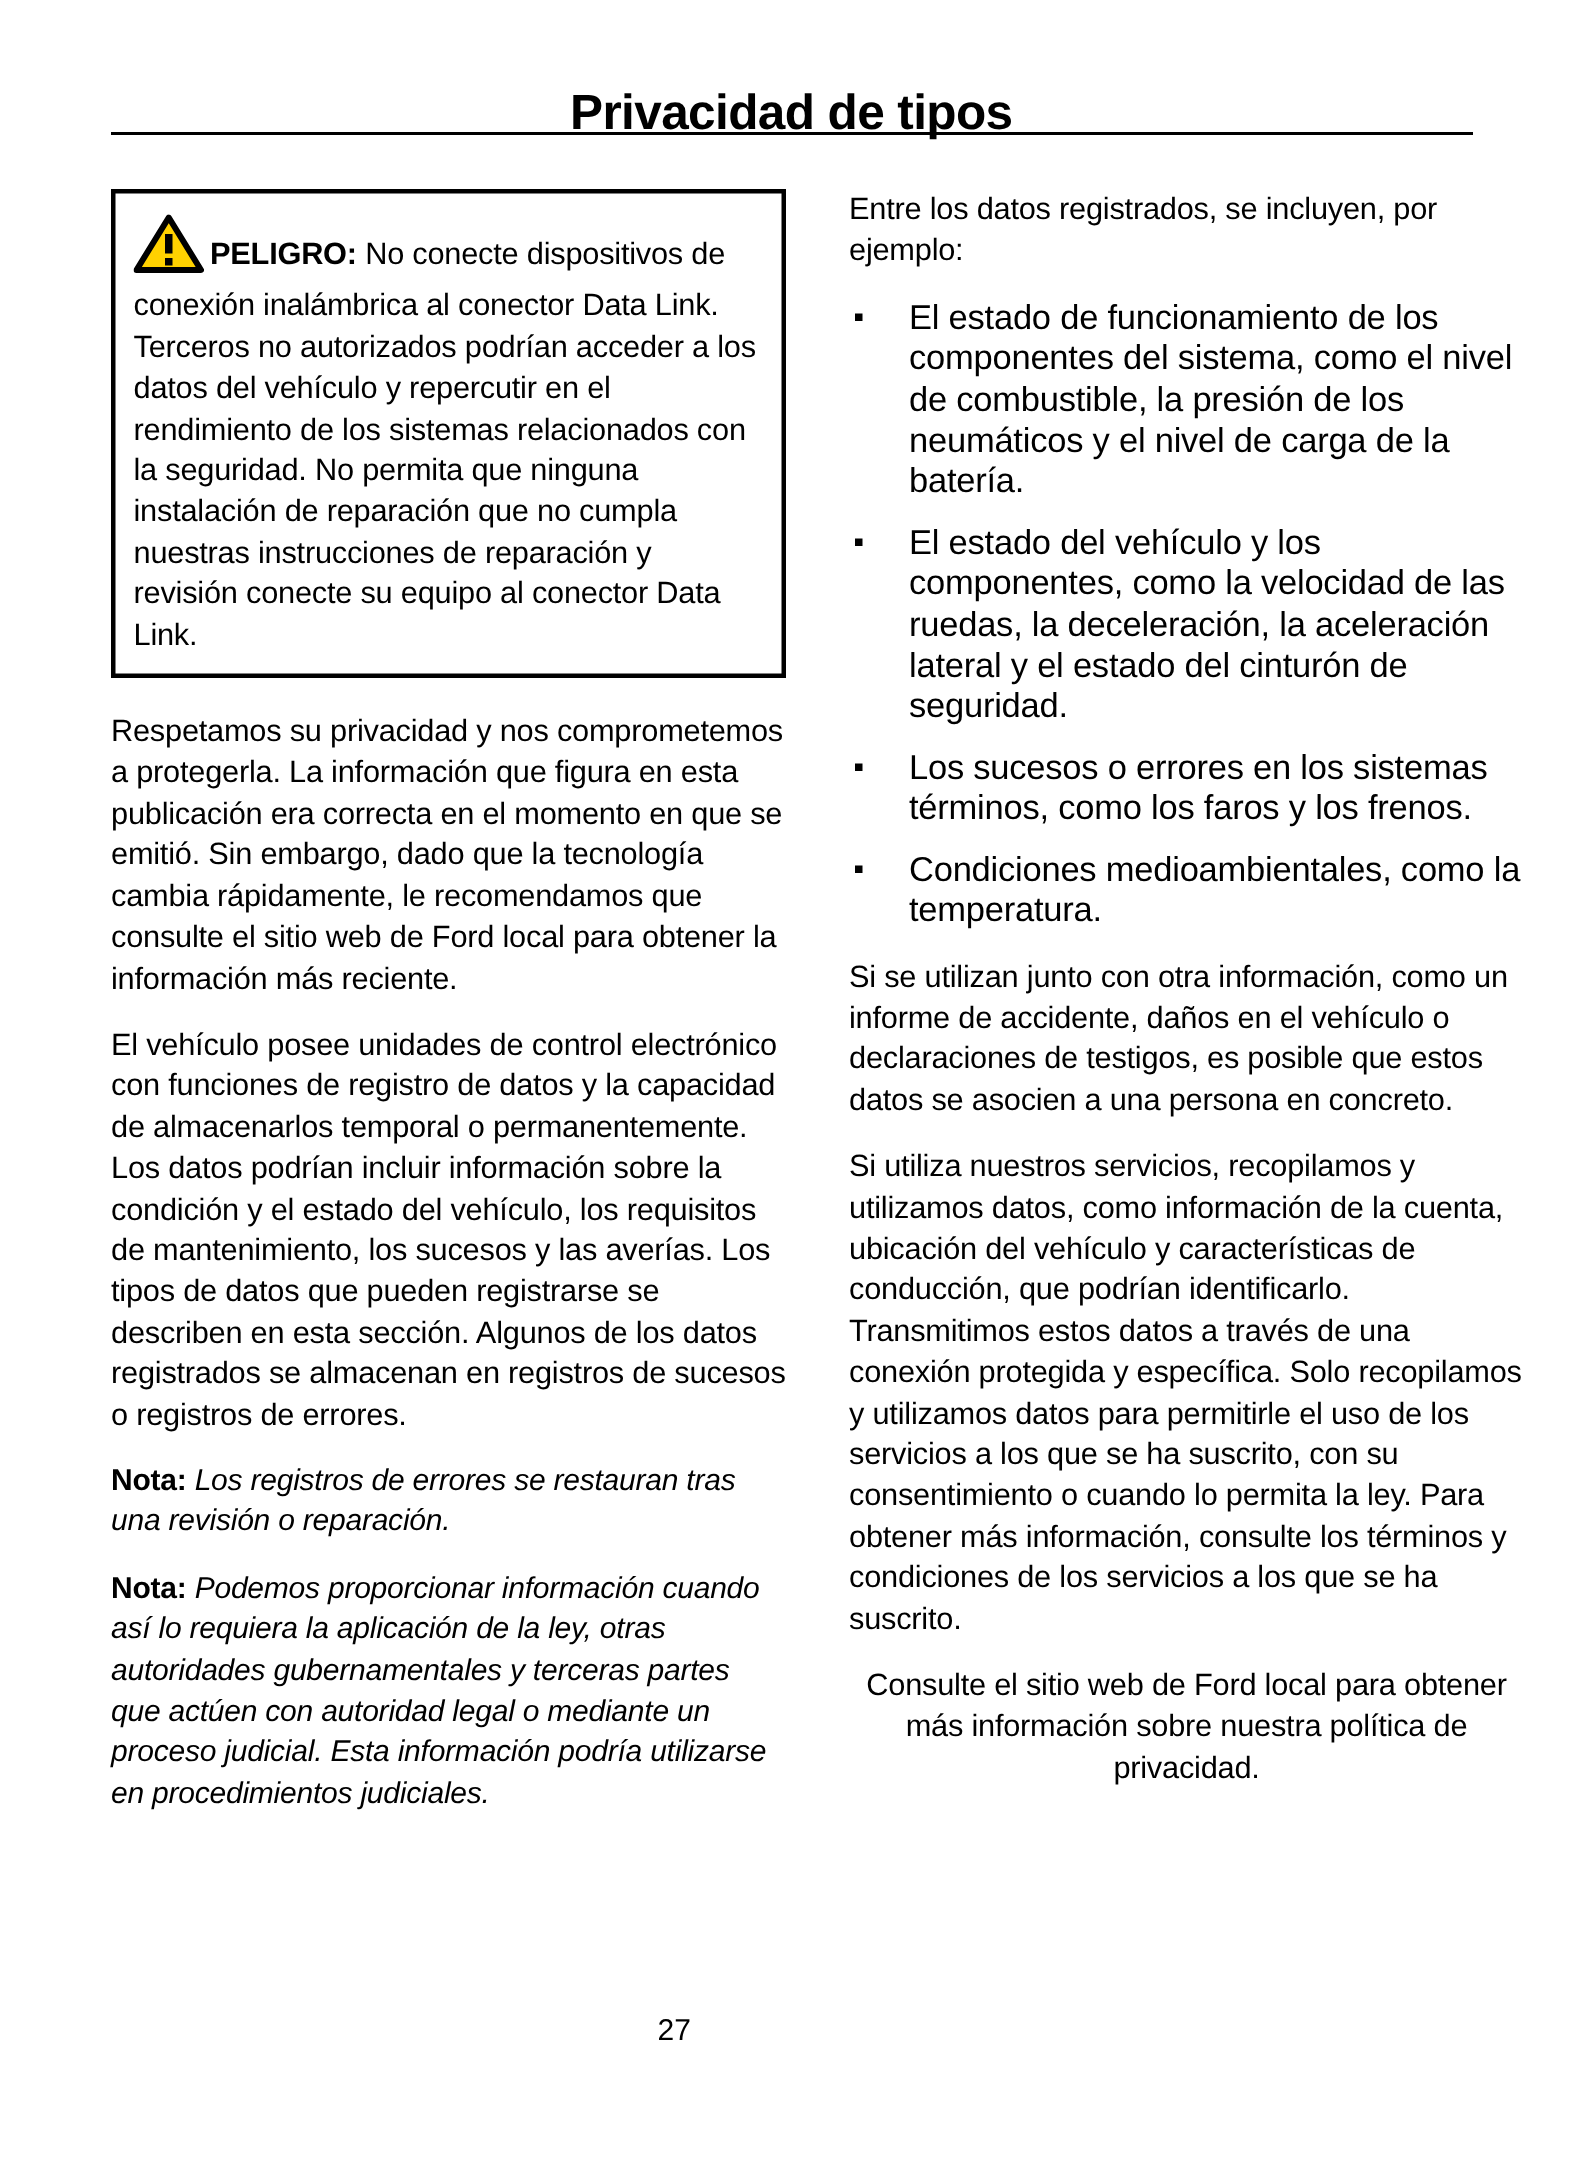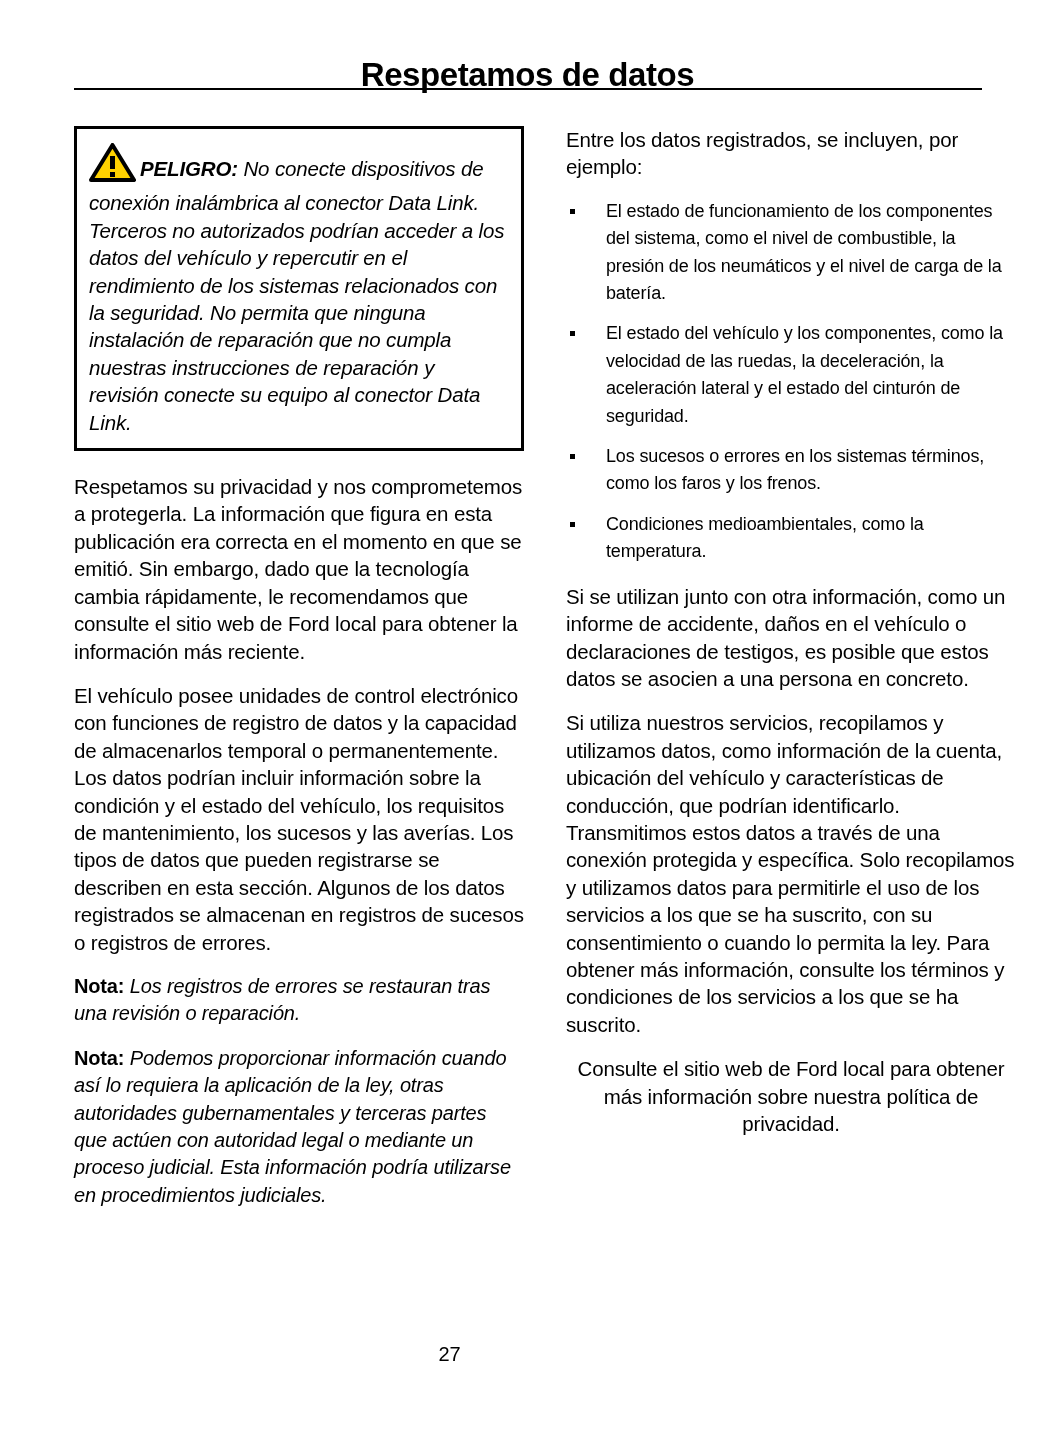--- a/index.html
+++ b/index.html
@@ -82,42 +82,41 @@
     padding: 14px 12px 12px 12px;
     margin-bottom: 22px;
     box-sizing: border-box;
     width: 450px;
   }
   .warning-text {
     font-size: 20.5px;
     line-height: 27.4px;
     letter-spacing: -0.15px;
     margin: 0;
-    font-style: italic;
   }
   .warning-icon {
     display: inline-block;
     vertical-align: -7px;
     margin-right: 4px;
   }
   .warning-label {
     font-weight: 700;
   }
 
   
   ul.bullets {
     list-style: none;
     margin: 0 0 17px 0;
     padding: 0;
   }
   ul.bullets li {
     position: relative;
     padding-left: 40px;
     margin-bottom: 13px;
-    font-size: 18px;
+    font-size: 23px;
     line-height: 27.4px;
     letter-spacing: -0.15px;
   }
   ul.bullets li:last-child { margin-bottom: 0; }
   ul.bullets li .bullet-dot {
     position: absolute;
     left: 4px;
     top: 11px;
     width: 5px;
     height: 5px;
@@ -143,21 +142,21 @@
     text-align: center;
     font-size: 20px;
     line-height: 24px;
   }
 </style>
 </head>
 <body>
 
 <div class="page">
 
-  <h1 class="page-title">Respetamos de datos</h1>
+  <h1 class="page-title">Privacidad de tipos</h1>
   <div class="title-rule"></div>
 
   <div class="col col-left">
 
     <div class="warning-box">
       <p class="warning-text"><span class="warning-icon"><svg width="47" height="40" viewBox="0 0 47 40" xmlns="http://www.w3.org/2000/svg">
               <path d="M23.5 2 L45 37 L2 37 Z" fill="#FFD100" stroke="#000000" stroke-width="4" stroke-linejoin="round"></path>
               <rect x="21" y="13" width="5" height="13" fill="#000000"></rect>
               <rect x="21" y="29" width="5" height="5" fill="#000000"></rect>
             </svg></span><span class="warning-label">PELIGRO:</span><span> No conecte dispositivos de conexión inalámbrica al conector Data Link. Terceros no autorizados podrían acceder a los datos del vehículo y repercutir en el rendimiento de los sistemas relacionados con la seguridad. No permita que ninguna instalación de reparación que no cumpla nuestras instrucciones de reparación y revisión conecte su equipo al conector Data Link.</span></p>

